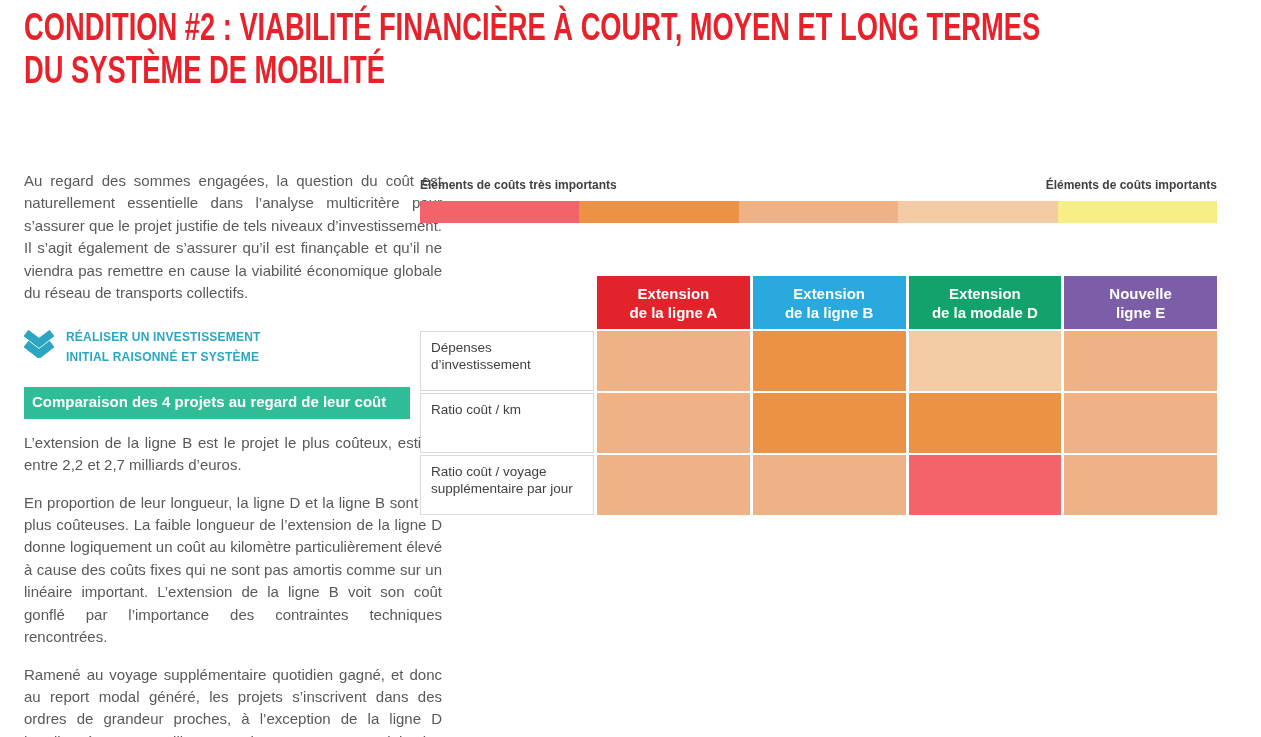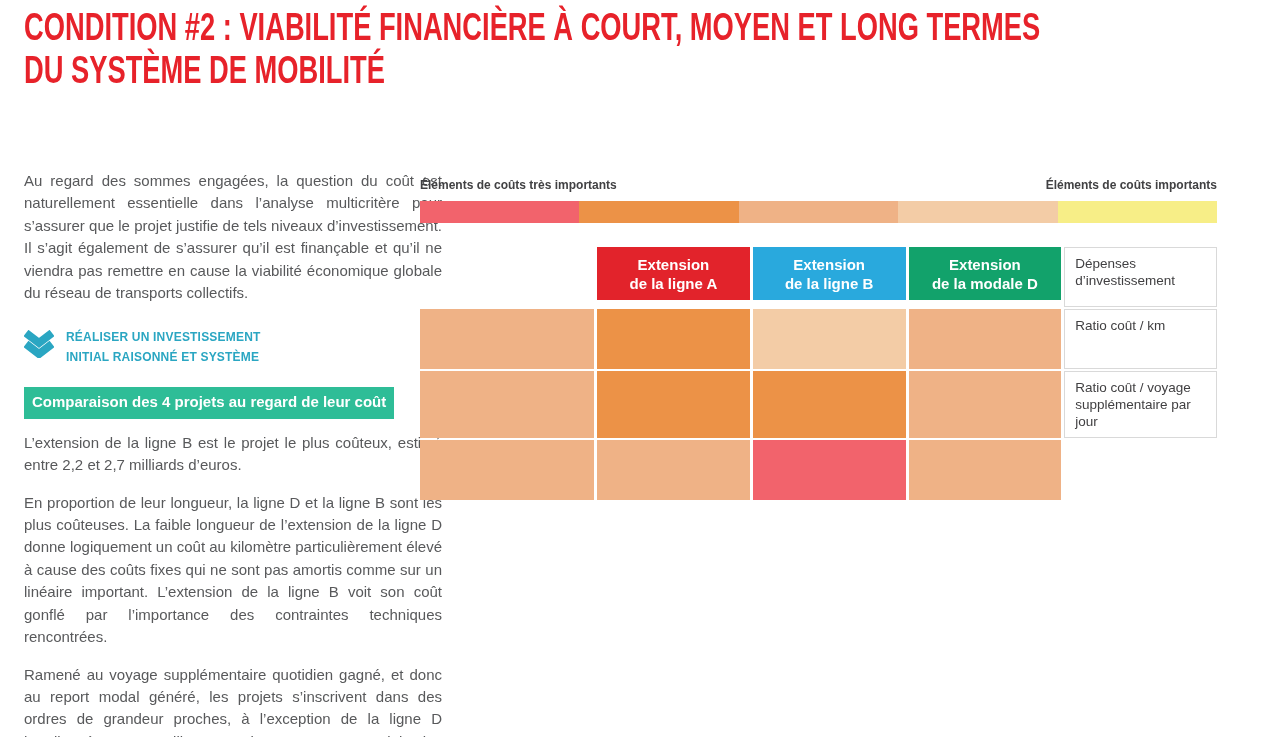--- a/index.html
+++ b/index.html
@@ -37,39 +37,39 @@
     margin: 24px 0 20px 0;
   }
   .section-heading .chev { flex: 0 0 auto; margin-right: 12px; margin-top: 2px; }
   .section-heading .txt {
     color: #2aa6c2; font-weight: 700; font-size: 12px; line-height: 19.5px;
     letter-spacing: 0.2px;
   }
   .badge {
     display: inline-block;
     color: #ffffff; font-weight: 700; font-size: 15px;
-    padding: 4px 8px 5px 8px;
+    padding: 4px 24px 5px 8px;
     margin: 0 0 13px 0;
   }
 
   
   .right-col { position: absolute; left: 420px; top: 178px; width: 797px; }
   .legend-labels {
     display: flex; justify-content: space-between;
     font-size: 12px; font-weight: 700; color: #414143;
   }
   .scale-bar { display: flex; height: 22px; margin-top: 9px; }
   .scale-bar .seg { flex: 1 1 0; }
 
   .matrix {
     display: grid;
     grid-template-columns: 174px repeat(4, 1fr);
     column-gap: 3px;
     row-gap: 2px;
-    margin-top: 24px;
+    margin-top: 53px;
   }
   .spacer { background: transparent; }
   .col-head {
     height: 53px;
     display: flex; flex-direction: column; justify-content: center; align-items: center;
     color: #ffffff; font-weight: 700; font-size: 15px; line-height: 19px;
     text-align: center;
   }
   .row-label {
     background: #ffffff;
@@ -138,20 +138,24 @@
         <span>de la ligne A</span>
       </div>
       <div class="col-head" style="background-color: rgb(41, 169, 221);">
         <span>Extension</span>
         <span>de la ligne B</span>
       </div>
       <div class="col-head" style="background-color: rgb(18, 162, 107);">
         <span>Extension</span>
         <span>de la modale D</span>
       </div>
+      <div class="col-head" style="background-color: rgb(123, 94, 167);">
+        <span>Nouvelle</span>
+        <span>ligne E</span>
+      </div>
 
       <div class="row-label">Dépenses d’investissement</div>
       <div class="cell" style="background-color: rgb(239, 178, 134);"></div>
       <div class="cell" style="background-color: rgb(236, 146, 71);"></div>
       <div class="cell" style="background-color: rgb(243, 204, 166);"></div>
       <div class="cell" style="background-color: rgb(239, 178, 134);"></div>
 
       <div class="row-label">Ratio coût / km</div>
       <div class="cell" style="background-color: rgb(239, 178, 134);"></div>
       <div class="cell" style="background-color: rgb(236, 146, 71);"></div>

